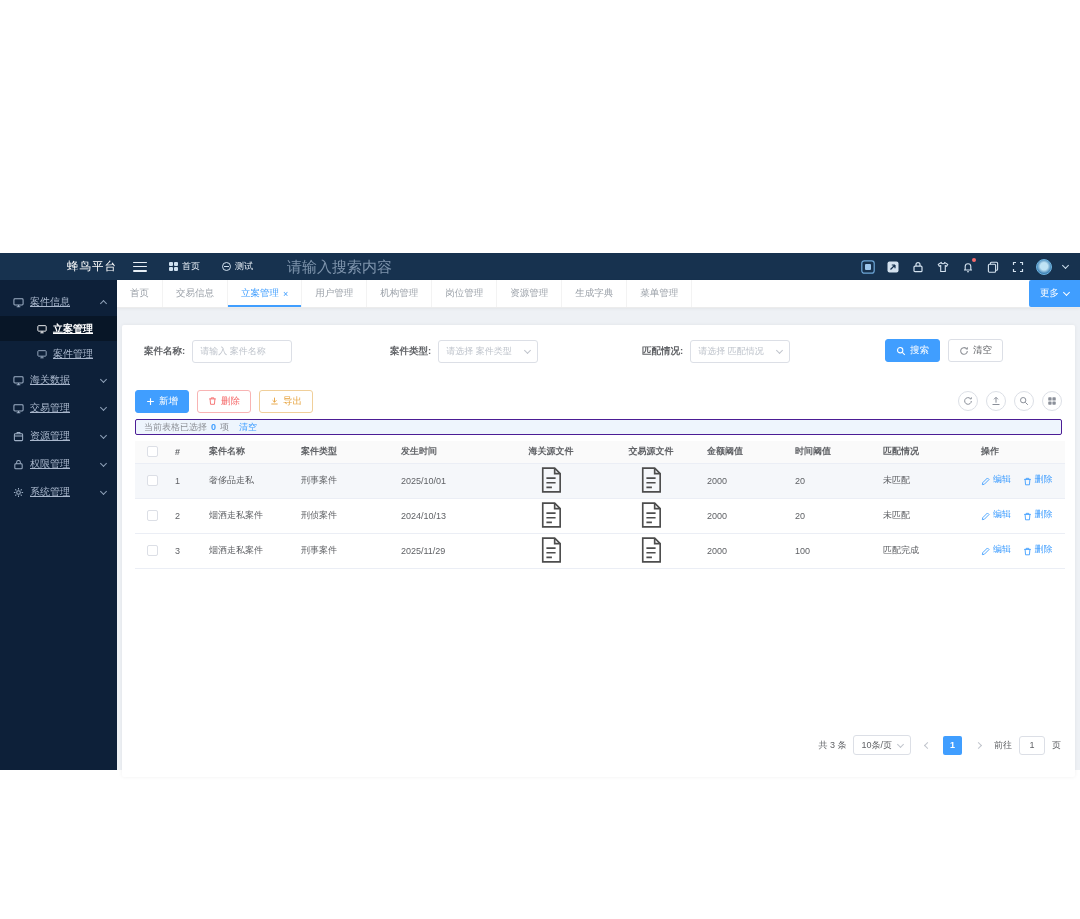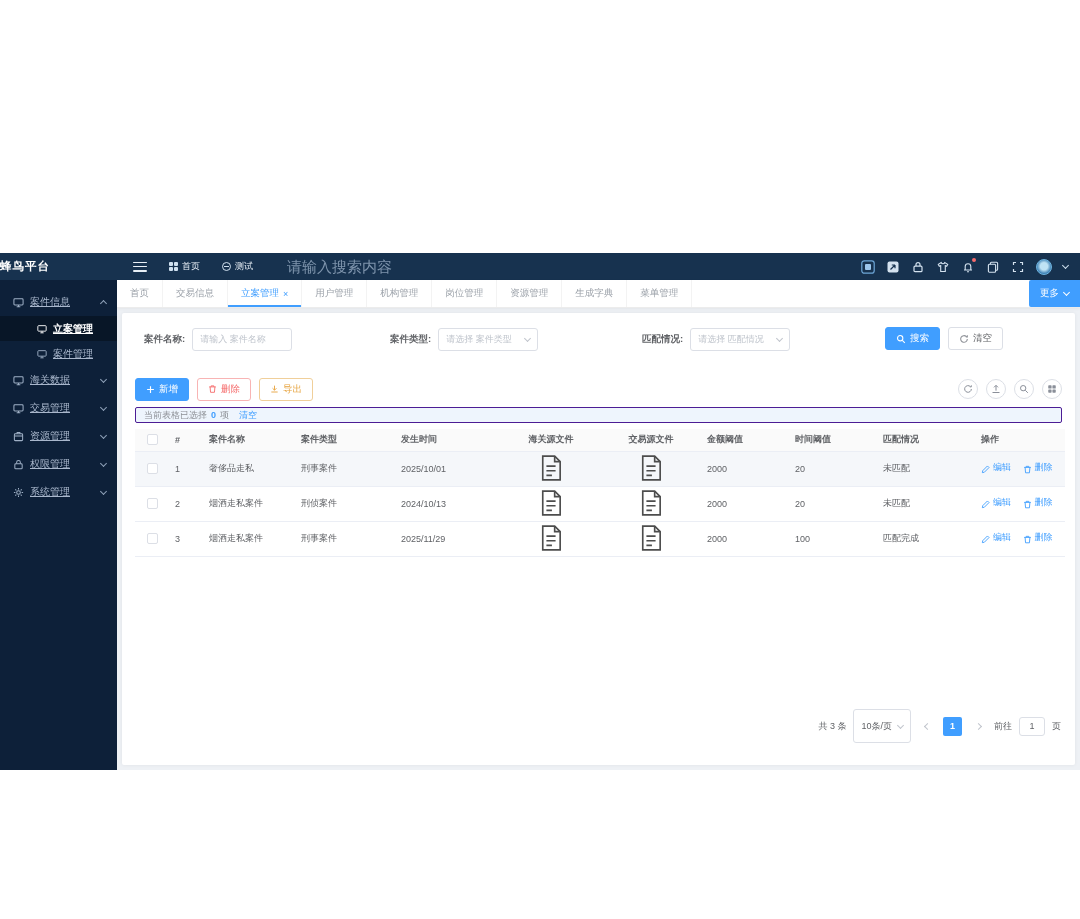--- a/index.html
+++ b/index.html
@@ -3,21 +3,21 @@
 <meta charset="utf-8">
 <style>
   * { margin:0; padding:0; box-sizing:border-box; }
   body { background:#fff; font-family:"Liberation Sans","DejaVu Sans",sans-serif; }
   .canvas { position:relative; width:1080px; height:919px; background:#fff; overflow:hidden; }
   .app { position:absolute; top:253px; left:0; width:1080px; height:517px; }
 
   
   .topbar { position:absolute; top:0; left:0; right:0; height:27px; background:#17324f;
             display:flex; align-items:center; color:#d9e4ef; }
-  .logo { width:117px; text-align:left; font-weight:bold; font-size:11.5px; color:#fff; letter-spacing:1px; flex:none; }
+  .logo { width:117px; text-align:right; font-weight:normal; font-size:11.5px; color:#fff; letter-spacing:1px; flex:none; }
   .hamburger { width:14px; height:10px; margin-left:16px; display:flex; flex-direction:column; justify-content:space-between; cursor:pointer; }
   .hamburger i { display:block; height:1.6px; background:#e8eff6; border-radius:1px; }
   .quick { display:flex; align-items:center; gap:4px; font-size:9px; margin-left:22px; color:#eaf1f8; cursor:pointer; }
   .grid-ico { width:9px; height:9px; display:grid; grid-template-columns:1fr 1fr; gap:1.5px; }
   .grid-ico i { background:#cfe0ef; border-radius:1px; }
   .dash-ico { width:9px; height:9px; border:1.2px solid #cfe0ef; border-radius:50%; position:relative; }
   .dash-ico::after { content:""; position:absolute; left:1px; right:1px; top:2.6px; height:1.2px; background:#cfe0ef; }
   .topbar-search { margin-left:34px; }
   .topbar-search input { background:transparent; border:none; outline:none; font-size:15px; color:#cfd9e6; width:120px; }
   .topbar-search input::placeholder { color:#7e94ac; }
@@ -47,21 +47,21 @@
   .tab.active { color:#409eff; box-shadow:inset 0 -2px 0 #409eff; }
   .tab-close { font-size:9px; color:#409eff; }
   .more-btn { margin-left:auto; margin-right:0; background:#409eff; color:#fff; font-size:9.5px; border:none;
               padding:0 11px; display:flex; align-items:center; gap:5px; cursor:pointer; border-radius:2px 0 0 2px; }
   .more-btn .caret { border-color:#fff; }
 
   .content { flex:1; padding:5px; }
   .card { position:relative; background:#fff; height:100%; box-shadow:0 0 4px rgba(0,0,0,.06); border-radius:2px; }
 
   
-  .filter-row { position:relative; height:52px; }
+  .filter-row { position:relative; height:52px;margin-top:12px; }
   .fg { position:absolute; top:14px; display:flex; align-items:center; height:24px; }
   .fg .flabel { font-size:9.5px; color:#606266; font-weight:bold; margin-right:7px; white-space:nowrap; }
   .inp, .selbox { width:100px; height:23px; border:1px solid #dcdfe6; border-radius:3px; background:#fff; font-size:9px; padding:0 7px; color:#303133; }
   .inp { outline:none; }
   .inp::placeholder { color:#bfc4cc; }
   .selbox { display:flex; align-items:center; justify-content:space-between; color:#bfc4cc; cursor:pointer; }
   .selbox .caret { border-color:#c0c4cc; }
   .fg1 { left:22px; } .fg2 { left:268px; } .fg3 { left:520px; }
   .filter-btns { position:absolute; top:14px; right:72px; display:flex; gap:8px; }
   .btn { height:23px; display:inline-flex; align-items:center; gap:4px; font-size:9.5px; border-radius:3px; padding:0 10px; cursor:pointer; border:1px solid transparent; }
@@ -86,21 +86,21 @@
   .grid th { background:#fafafa; height:22px; font-weight:bold; text-align:left; padding:0 6px; border-bottom:1px solid #ebeef5; white-space:nowrap; }
   .grid td { height:35px; padding:0 6px; border-bottom:1px solid #ebeef5; white-space:nowrap; }
   .grid .c { text-align:center; }
   .grid tr.striped { background:#f5f7fa; }
   .cb { width:11px; height:11px; border:1px solid #dcdfe6; border-radius:2px; background:#fff; display:inline-block; vertical-align:middle; cursor:pointer; }
   .doc-ico { color:#4d4d4d; }
   .ops a { color:#409eff; text-decoration:none; display:inline-flex; align-items:flex-end; gap:3px; margin-right:9px; cursor:pointer; }
 
   
   .pagination { position:absolute; right:14px; bottom:22px; display:flex; align-items:center; gap:7px; font-size:9px; color:#606266; }
-  .psize { height:34px; border:1px solid #dcdfe6; border-radius:3px; padding:0 7px; display:flex; align-items:center; gap:6px; color:#606266; cursor:pointer; background:#fff; }
+  .psize { height:20px; border:1px solid #dcdfe6; border-radius:3px; padding:0 7px; display:flex; align-items:center; gap:6px; color:#606266; cursor:pointer; background:#fff; }
   .psize .caret { border-color:#c0c4cc; }
   .parrow { width:18px; height:18px; display:flex; align-items:center; justify-content:center; color:#c0c4cc; cursor:pointer; }
   .parrow .caret { width:5px; height:5px; border-color:#c0c4cc; margin:0; }
   .caret-l { transform:rotate(135deg); } .caret-r { transform:rotate(-45deg); }
   .pnum { min-width:19px; height:19px; background:#409eff; color:#fff; border-radius:2px; display:flex; align-items:center; justify-content:center; font-weight:bold; cursor:pointer; }
   .goto-input { width:26px; height:19px; border:1px solid #dcdfe6; border-radius:3px; text-align:center; font-size:9px; color:#606266; outline:none; }
 </style>
 </head>
 <body>
 

